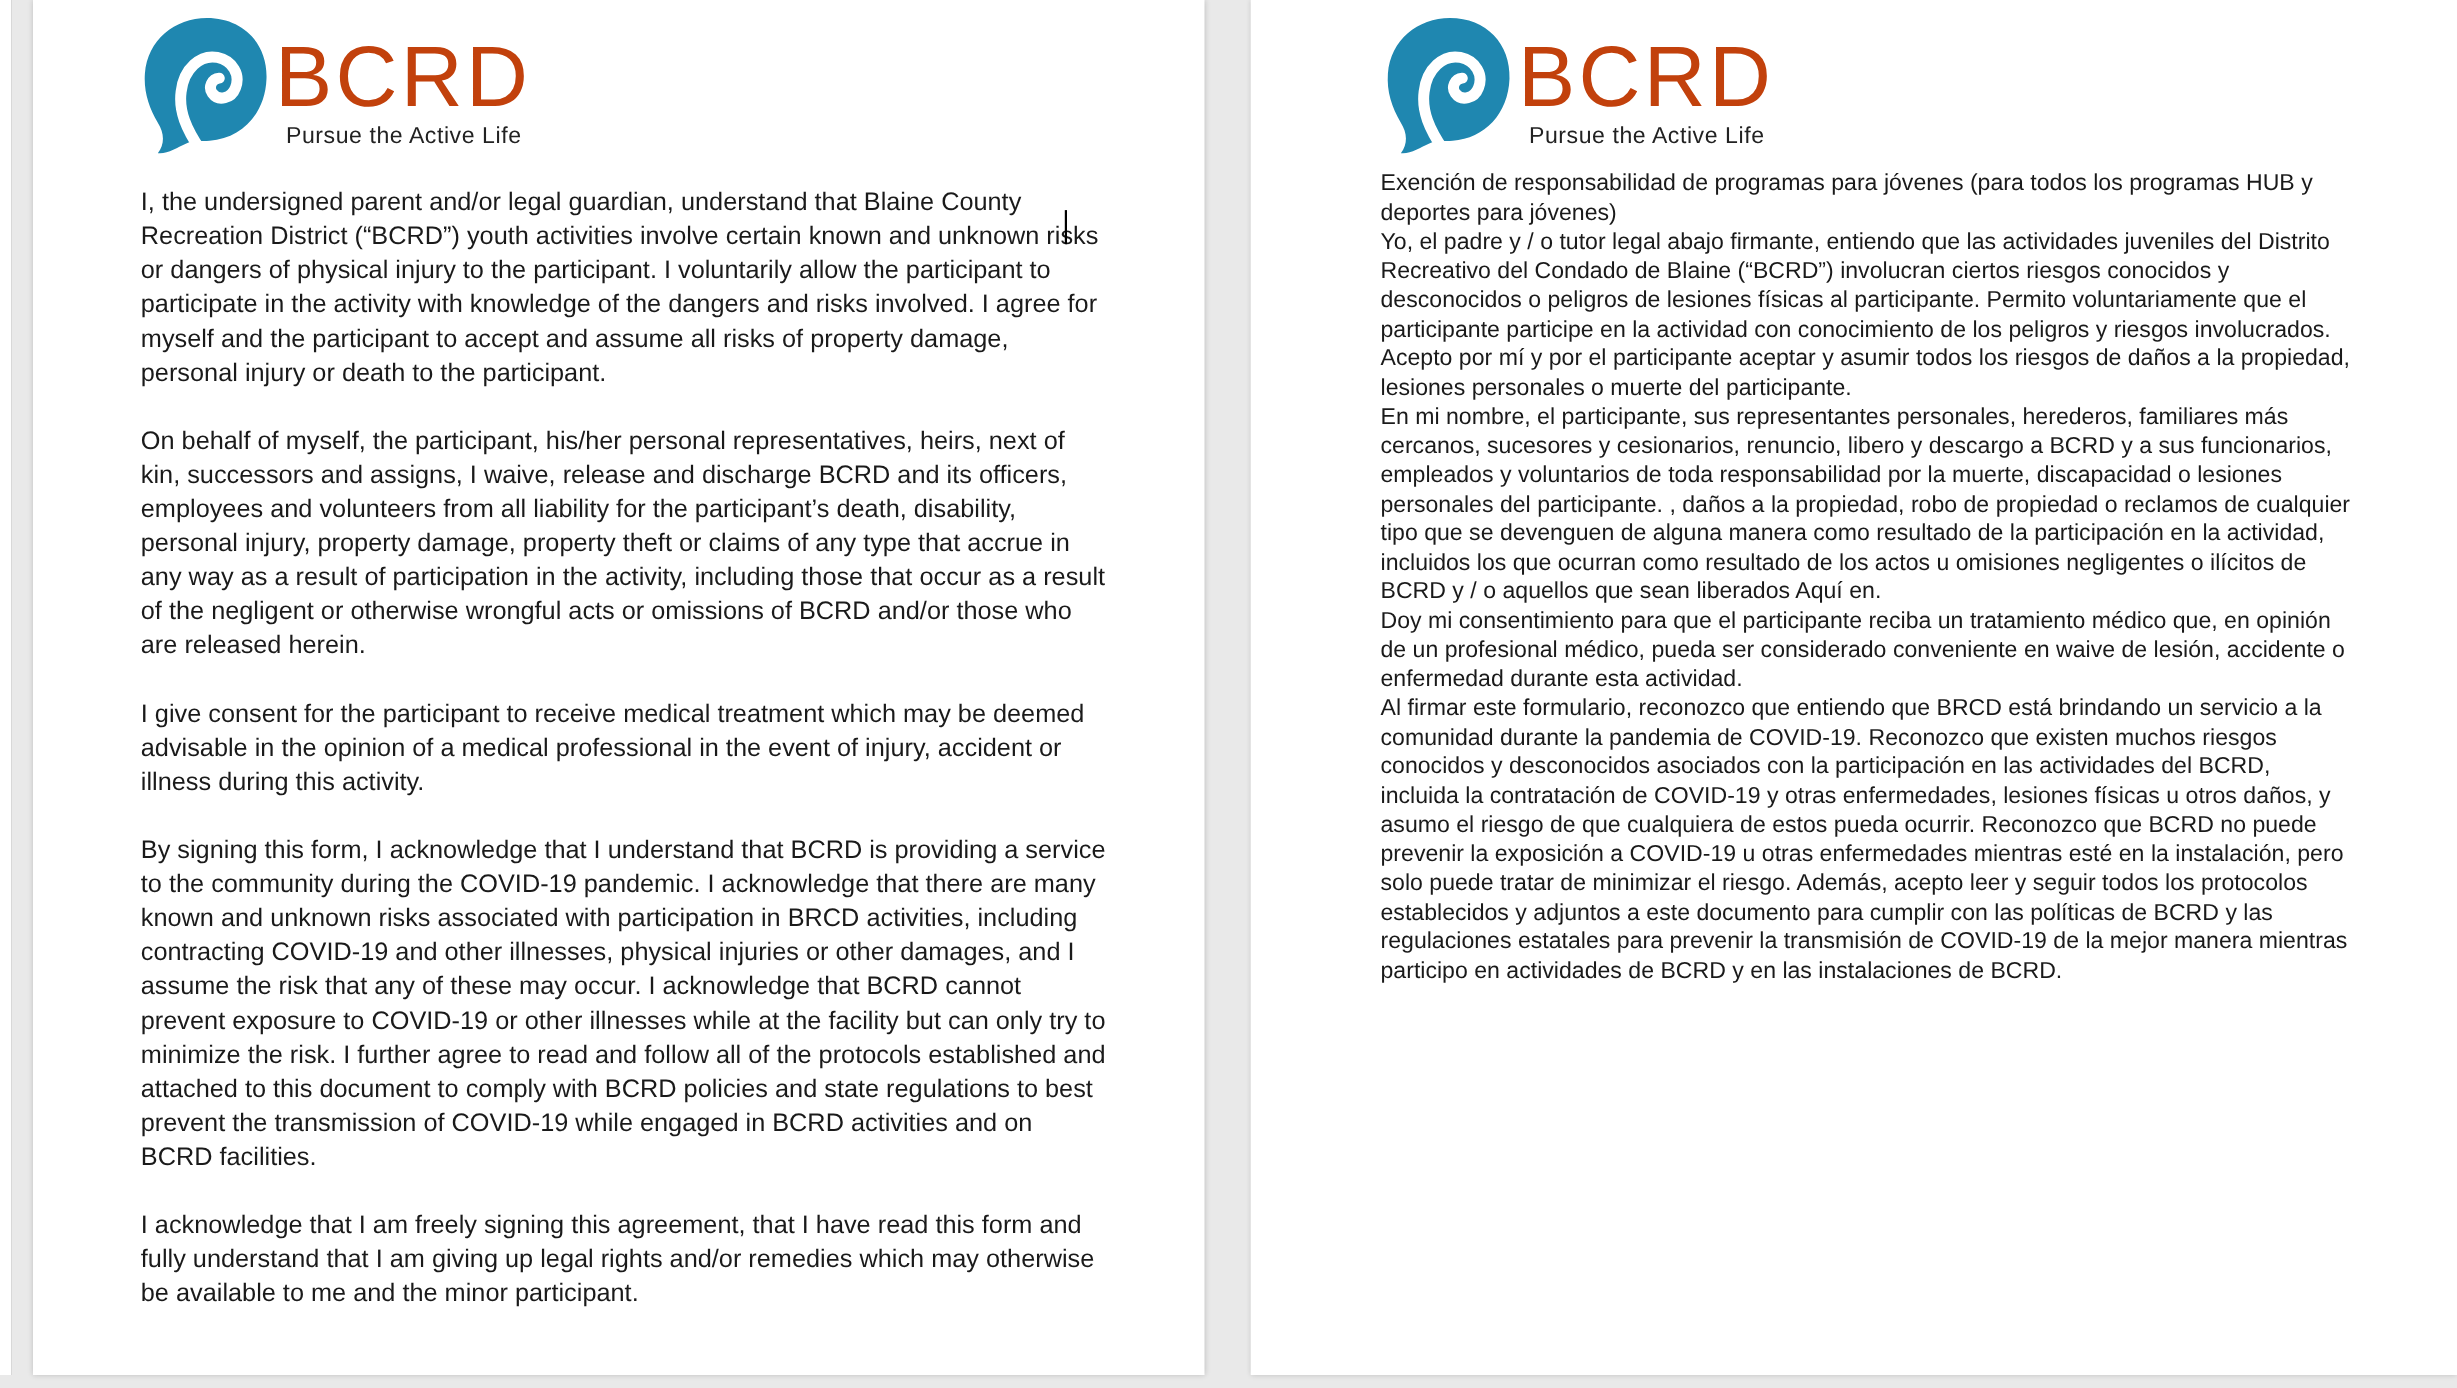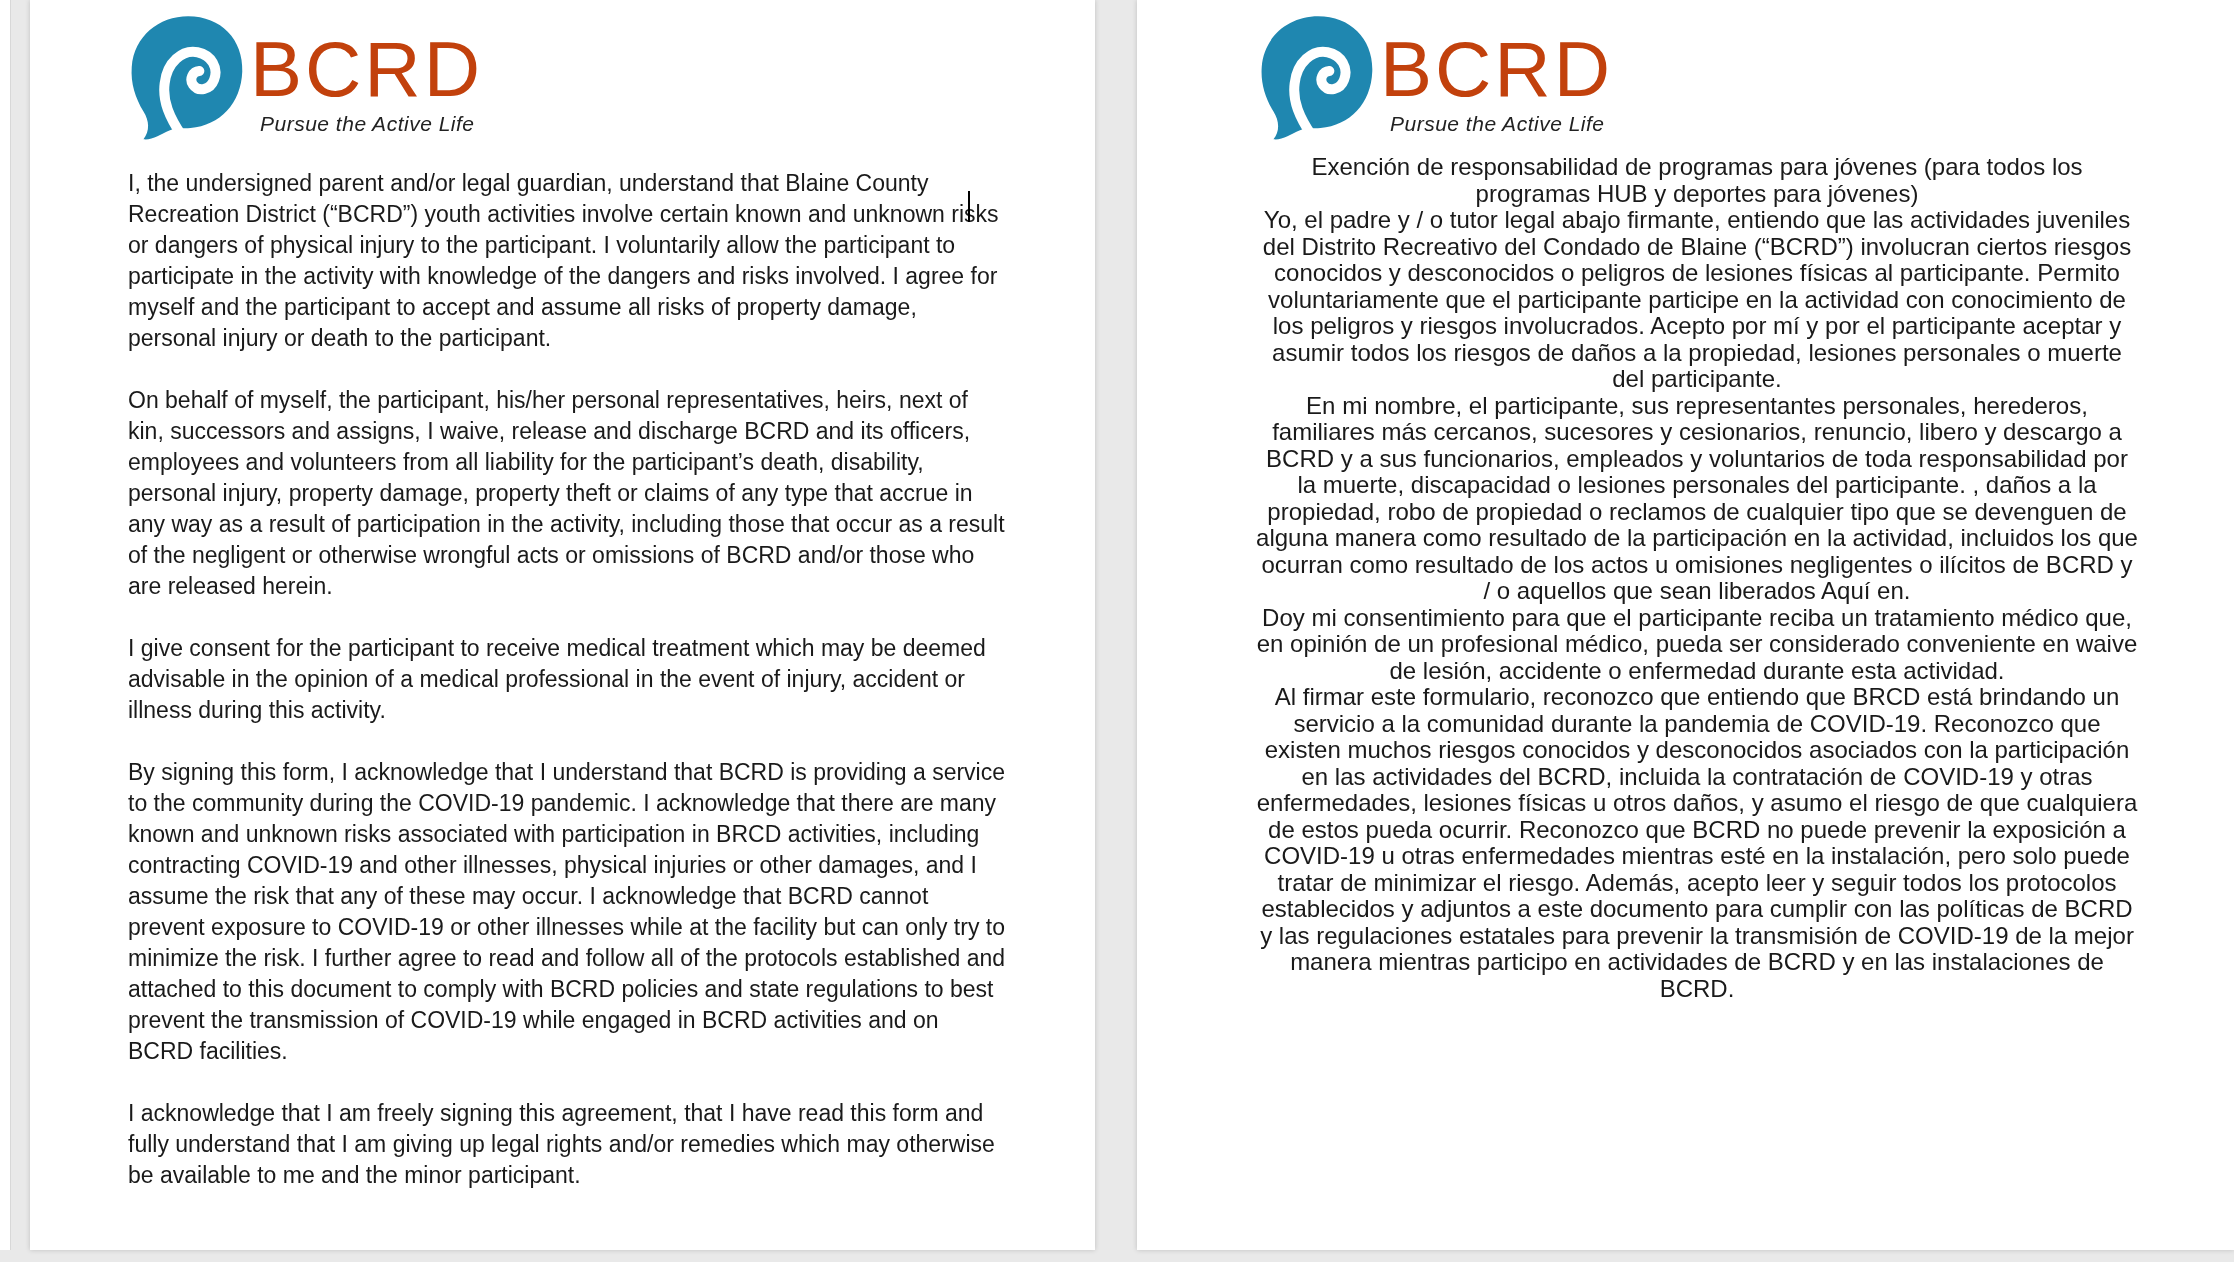--- a/index.html
+++ b/index.html
@@ -42,42 +42,40 @@
   .logo-textcol { margin-left: 4px; padding-top: 16px; }
   .brand-name {
     font-size: 78px;
     line-height: 1.0;
     font-weight: 300;
     letter-spacing: 3px;
     color: #c2410c;
   }
   .brand-tagline {
     font-size: 21px;
-    font-style: italic;
     color: #222222;
     margin: 4px 0 0 10px;
     letter-spacing: 0.5px;
   }
 
   
   .text-col {
     position: relative;
   }
   .text-col.en {
     margin: 22px 0 0 98px;
     width: 880px;
     font-size: 23px;
     line-height: 31px;
   }
   .text-col.es {
     margin: 8px 0 0 118px;
     width: 884px;
-    font-size: 24px;
+    font-size: 21px;
     line-height: 26.5px;
-    text-align: center;
   }
   .para { margin: 0; }
   .en .para { margin-bottom: 31px; }
   .es .para { margin-bottom: 0; }
   .es .para:nth-child(8) { margin-top: 27px; }
 
   .text-cursor {
     position: absolute;
     left: 938px;
     top: 191px;

